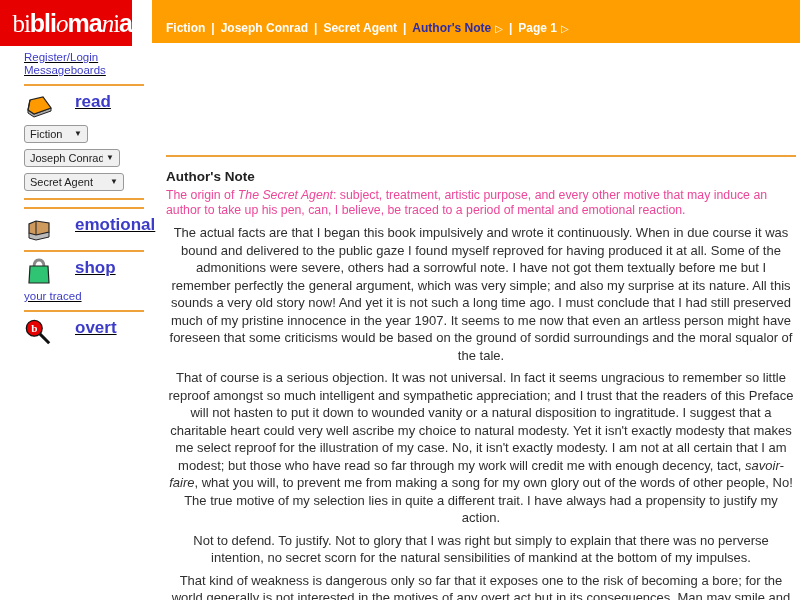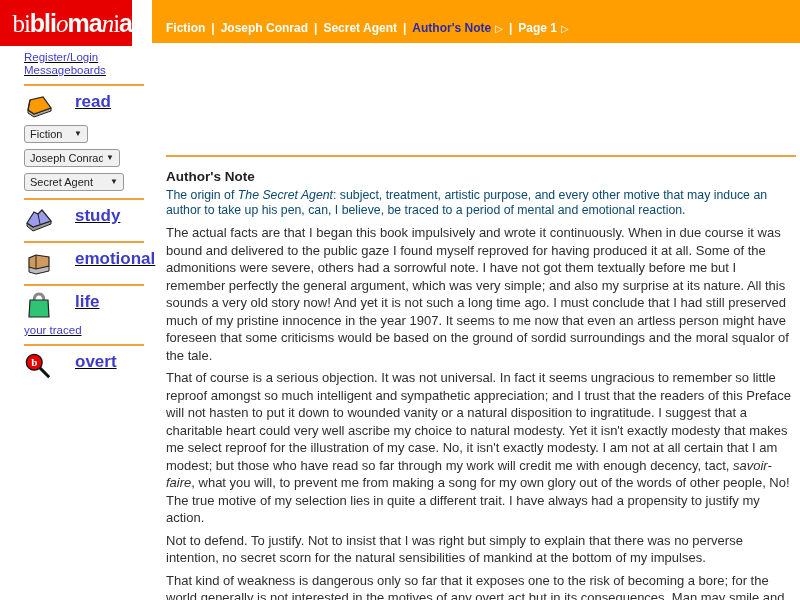--- a/index.html
+++ b/index.html
@@ -47,22 +47,22 @@
   .sel-arrow{position:absolute;top:5px;font-size:8px;color:#222;pointer-events:none;}
   .sel-0 .sel-arrow{left:50px;} .sel-1 .sel-arrow{left:82px;} .sel-2 .sel-arrow{left:86px;}
   .sub-links{margin:2px 0 0 0;}
   .main{
     position:absolute;left:166px;top:155px;width:630px;height:445px;overflow:hidden;
   }
   .main-rule{border:none;border-top:2px solid var(--rule-orange,#F0A23A);margin:0;}
   .main h1{
     font-size:13.5px;font-weight:bold;color:#222;margin:12px 0 4px 0;
   }
-  .intro{font-size:12.3px;line-height:15.2px;color:#0c4a6e;margin:0 0 6px 0;}
-  .bodyp{font-size:13px;line-height:17.5px;color:#2f2f2f;margin:0 0 5px 0;}
+  .intro{font-size:12.3px;line-height:15.2px;color:#ec4899;margin:0 0 6px 0;}
+  .bodyp{font-size:13px;line-height:17.5px;color:#2f2f2f;margin:0 0 5px 0;text-align:center;}
 </style>
 </head>
 <body style="--brand-red: #E60000; --brand-orange: #FF9E00; --rule-orange: #F0A23A; --link-blue: #3C3CC8; --active-crumb: #2B2BA8;">
 
 <div class="logo-box">
   <span class="logo-text" id="logo"><span class="lg-serif">b</span><span class="lg-serif">i</span><span class="lg-bold">bli</span><span class="lg-italic">o</span><span class="lg-bold">ma</span><span class="lg-italic">n</span><span class="lg-serif">i</span><span class="lg-bold">a</span></span>
 </div>
 
 <div class="topbar" id="breadcrumb"><span class="crumb">Fiction</span><span class="crumb-sep">|</span><span class="crumb">Joseph Conrad</span><span class="crumb-sep">|</span><span class="crumb">Secret Agent</span><span class="crumb-sep">|</span><span class="crumb active">Author's Note</span><span class="crumb-arrow">▷</span><span class="crumb-sep">|</span><span class="crumb">Page 1</span><span class="crumb-arrow">▷</span></div>
 
@@ -80,44 +80,36 @@
             <path d="M6 8 L4 18" fill="none" stroke="#222" stroke-width="1.2"></path>
           </svg></span>
         <span class="section-label">read</span>
       </div>
       <div class="selects">
         <span class="sel-wrap sel-0"><select><option>Fiction</option></select><span class="sel-arrow">▼</span></span>
         <span class="sel-wrap sel-1"><select><option>Joseph Conrad</option></select><span class="sel-arrow">▼</span></span>
         <span class="sel-wrap sel-2"><select><option>Secret Agent</option></select><span class="sel-arrow">▼</span></span>
       </div>
       <hr class="side-rule">
-      <div class="section-row">
-        <span class="section-icon"><svg viewBox="0 0 30 27" width="30" height="27">
-            <path d="M3 17 L3 20 L9 25 L27 18 L27 15 L9 21 Z" fill="#999" stroke="#222" stroke-width="1"></path>
-            <path d="M3 17 L9 21 L27 15 L18 4 L14 8 L10 6 Z" fill="#9c9cee" stroke="#222" stroke-width="1.2"></path>
-            <path d="M14 8 L16 18" fill="none" stroke="#222" stroke-width="1"></path>
-          </svg></span>
-        <span class="section-label">study</span>
-      </div>
       <hr class="side-rule">
       <div class="section-row">
         <span class="section-icon"><svg viewBox="0 0 30 27" width="30" height="27">
             <path d="M5 18 L5 23 L12 25 L25 22 L25 17" fill="#bbb" stroke="#222" stroke-width="1"></path>
             <path d="M5 18 L12 20 L25 17 L25 8 L12 6 L5 9 Z" fill="#cf9a5e" stroke="#222" stroke-width="1.2"></path>
             <path d="M12 6 L12 20" fill="none" stroke="#222" stroke-width="1"></path>
           </svg></span>
         <span class="section-label">emotional</span>
       </div>
       <hr class="side-rule">
       <div class="section-row">
         <span class="section-icon"><svg viewBox="0 0 30 27" width="30" height="27">
             <path d="M10 9 Q10 2 15 2 Q20 2 20 9" fill="none" stroke="#888" stroke-width="3"></path>
             <path d="M6 8 L24 8 L25 25 L5 25 Z" fill="#2ec473" stroke="#222" stroke-width="1.2"></path>
           </svg></span>
-        <span class="section-label">life</span>
+        <span class="section-label">shop</span>
       </div>
       <div class="sub-links">
         <a class="side-link">your traced</a>
       </div>
       <hr class="side-rule">
       <div class="section-row">
         <span class="section-icon"><svg viewBox="0 0 30 30" width="28" height="28">
             <line x1="17" y1="17" x2="27" y2="27" stroke="#111" stroke-width="3.2"></line>
             <circle cx="11" cy="11" r="8.5" fill="#E60000" stroke="#111" stroke-width="1.4"></circle>
             <text x="11" y="15" text-anchor="middle" font-size="12" font-family="Liberation Serif, serif" fill="#fff" font-weight="bold">b</text>
@@ -127,16 +119,16 @@
     </div>
 </div>
 
 <div class="main">
   <hr class="main-rule">
   <h1>Author's Note</h1>
   <p class="intro" id="intro">The origin of <i>The Secret Agent</i>: subject, treatment, artistic purpose, and every other motive that may induce an author to take up his pen, can, I believe, be traced to a period of mental and emotional reaction.</p>
   <div id="paragraphs">
       <p class="bodyp">The actual facts are that I began this book impulsively and wrote it continuously. When in due course it was bound and delivered to the public gaze I found myself reproved for having produced it at all. Some of the admonitions were severe, others had a sorrowful note. I have not got them textually before me but I remember perfectly the general argument, which was very simple; and also my surprise at its nature. All this sounds a very old story now! And yet it is not such a long time ago. I must conclude that I had still preserved much of my pristine innocence in the year 1907. It seems to me now that even an artless person might have foreseen that some criticisms would be based on the ground of sordid surroundings and the moral squalor of the tale.</p>
       <p class="bodyp">That of course is a serious objection. It was not universal. In fact it seems ungracious to remember so little reproof amongst so much intelligent and sympathetic appreciation; and I trust that the readers of this Preface will not hasten to put it down to wounded vanity or a natural disposition to ingratitude. I suggest that a charitable heart could very well ascribe my choice to natural modesty. Yet it isn't exactly modesty that makes me select reproof for the illustration of my case. No, it isn't exactly modesty. I am not at all certain that I am modest; but those who have read so far through my work will credit me with enough decency, tact, <i>savoir-faire</i>, what you will, to prevent me from making a song for my own glory out of the words of other people, No! The true motive of my selection lies in quite a different trait. I have always had a propensity to justify my action.</p>
-      <p class="bodyp">Not to defend. To justify. Not to insist that I was right but simply to explain that there was no perverse intention, no secret scorn for the natural sensibilities of mankind at the bottom of my impulses.</p>
+      <p class="bodyp">Not to defend. To justify. Not to glory that I was right but simply to explain that there was no perverse intention, no secret scorn for the natural sensibilities of mankind at the bottom of my impulses.</p>
       <p class="bodyp">That kind of weakness is dangerous only so far that it exposes one to the risk of becoming a bore; for the world generally is not interested in the motives of any overt act but in its consequences. Man may smile and smile but he is not an investigating animal. He loves the obvious. He shrinks from explanations. Yet I will go on with mine. It's obvious that I need not have written that book. I was under no necessity to deal with that subject; using the word subject both in the sense of the tale itself and in the larger one of a special manifestation in the life of</p>
     </div>
 </div>
 
 </body></html>

